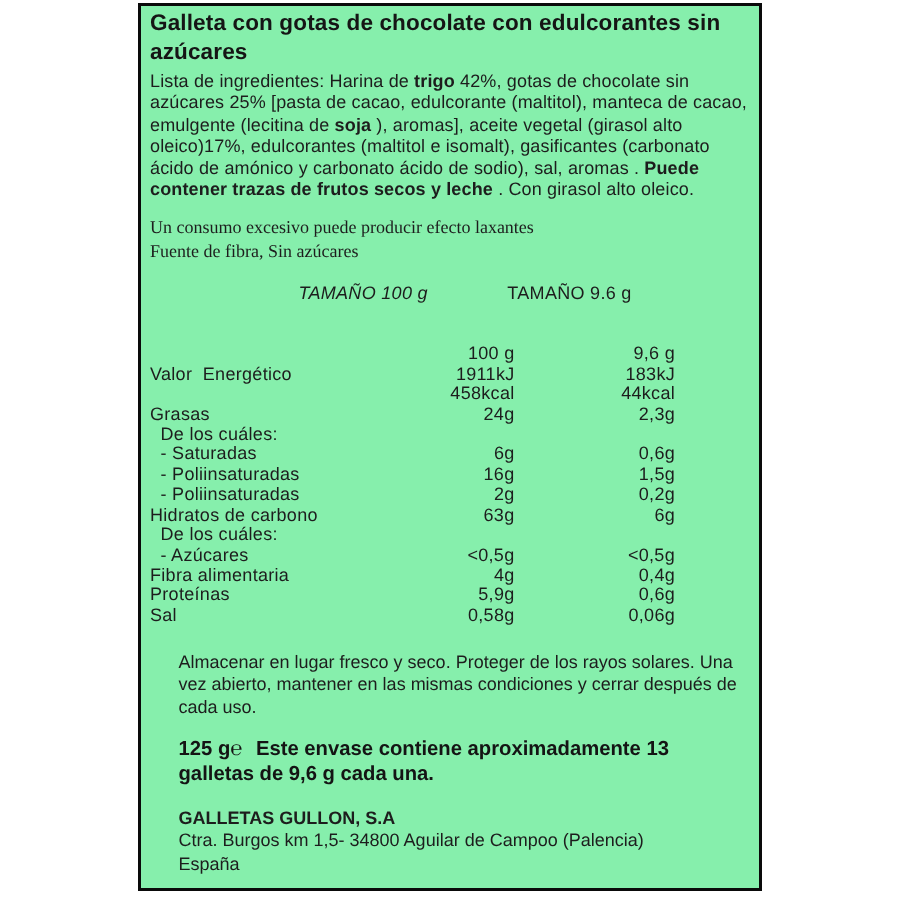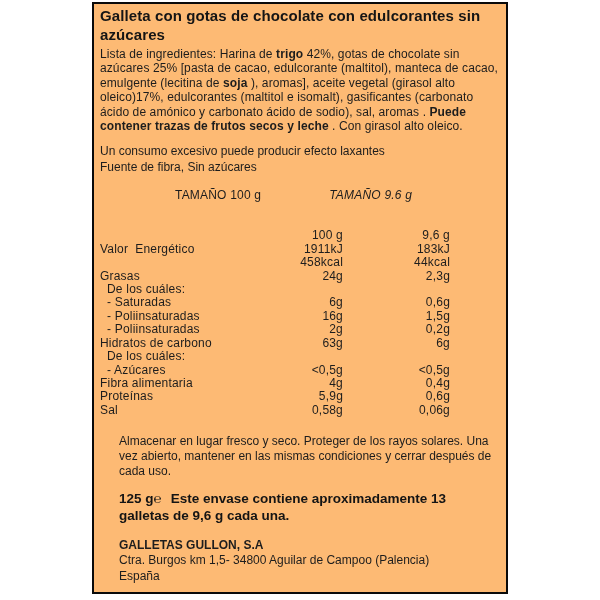--- a/index.html
+++ b/index.html
@@ -5,35 +5,35 @@
   html,body{margin:0;padding:0;background:#ffffff;}
   body{
     width:600px;height:600px;
     font-family:"Liberation Sans","DejaVu Sans",sans-serif;
     color:#1d1d1d;
   }
   .page{position:relative;width:600px;height:600px;background:#fff;overflow:hidden;}
   .label-box{
     position:absolute;left:92px;top:2px;
     box-sizing:border-box;width:416px;height:592px;
-    border:2px solid #0a0a0a;background:#fdba74;
+    border:2px solid #0a0a0a;background:#86efac;
     padding:3px 6px;
   }
   .title{
     font-size:15px;line-height:18.5px;font-weight:bold;
     margin:0;letter-spacing:0.1px;color:#151515;
   }
   .ingredients{
     font-size:12px;line-height:14.4px;margin:3px 0 0;letter-spacing:0.1px;
   }
   .ingredients b{font-weight:bold;}
-  .laxative{font-size:12px;line-height:16px;margin:10px 0 0;}
+  .laxative{font-size:12px;line-height:16px;margin:10px 0 0;font-family:Liberation Serif, serif;}
   .tamano-row{display:flex;font-size:12px;margin-top:13px;letter-spacing:0.2px;}
-  .tamano-col1{margin-left:75px;}
-  .tamano-col2{margin-left:68px;font-style:italic;}
+  .tamano-col1{margin-left:99px;font-style:italic;}
+  .tamano-col2{margin-left:53px;}
   table.nt{
     border-collapse:collapse;width:100%;table-layout:fixed;
     margin-top:27px;font-size:12px;letter-spacing:0.2px;
   }
   table.nt td{padding:0;line-height:13.4px;vertical-align:top;overflow:visible;margin-top:32px;}
   table.nt td.lbl{white-space:pre-wrap;}
   table.nt td.ind{padding-left:7px;}
   table.nt td.v{text-align:right;white-space:nowrap;}
   col.c-lbl{width:auto;}
   col.c-v1{width:90px;}

